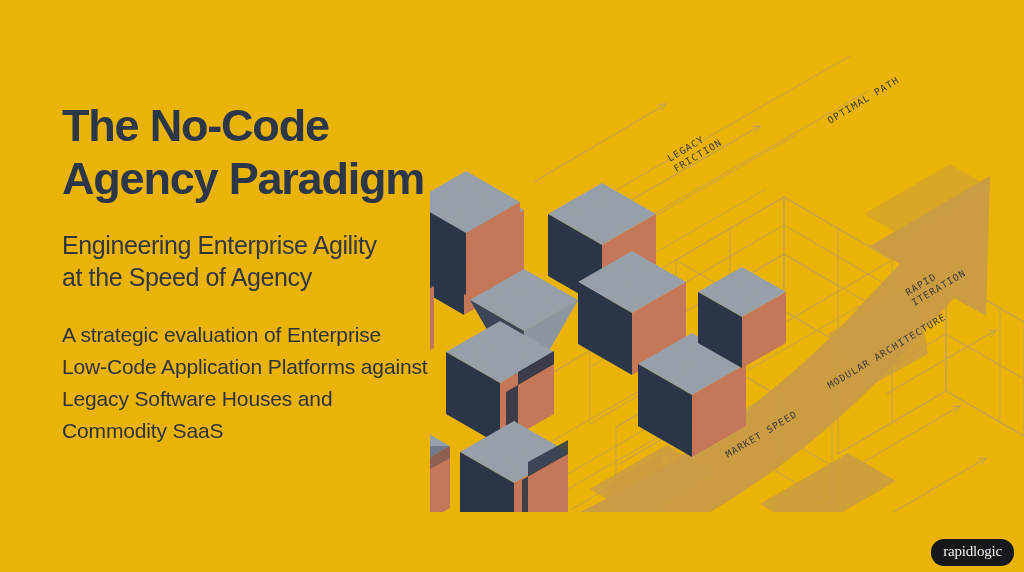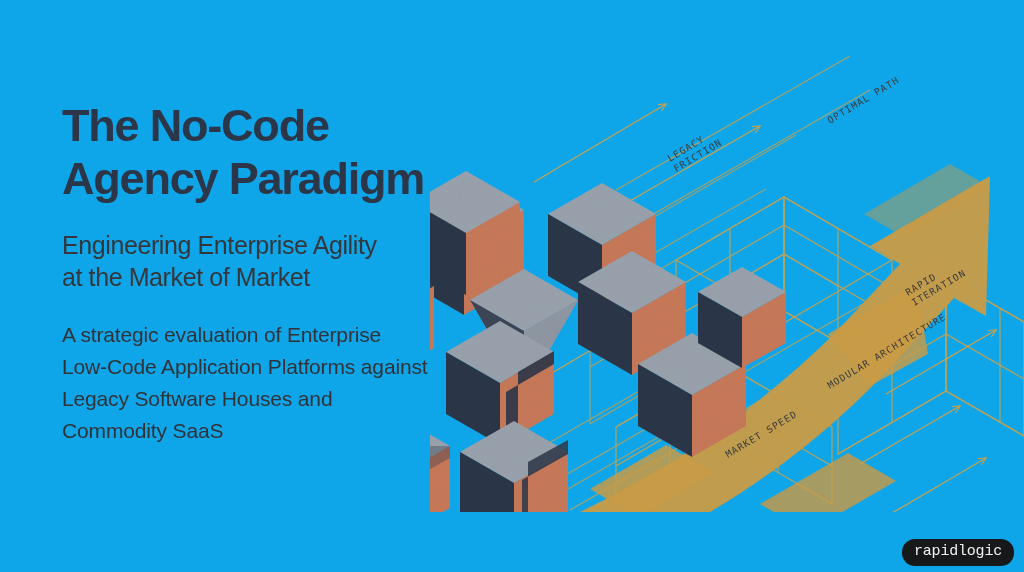--- a/index.html
+++ b/index.html
@@ -70,33 +70,33 @@
   #logo-badge {
     position: absolute;
     right: 10px; bottom: 6px;
     background: #16181a;
     color: #f2f2f0;
     border-radius: 13px;
     padding: 5px 12px 6px 12px;
     font-size: 15px;
     letter-spacing: -0.2px;
     line-height: 1.05;
-    font-family: Liberation Mono, monospace;
+    font-family: Liberation Serif, serif;
   }
 </style>
 </head>
 <body>
 
-<div id="slide" style="background: #0ea5e9;">
+<div id="slide" style="background: #eab308;">
 
   <div id="text-col">
     <h1 id="deck-title">The No-Code
 Agency Paradigm</h1>
     <div id="deck-subtitle">Engineering Enterprise Agility
-at the Market of Market</div>
+at the Speed of Agency</div>
     <div id="deck-desc">A strategic evaluation of Enterprise
 Low-Code Application Platforms against
 Legacy Software Houses and
 Commodity SaaS</div>
   </div>
 
   <div id="artwork">
     <svg viewBox="0 0 594 478" xmlns="http://www.w3.org/2000/svg">
       <defs>
 

